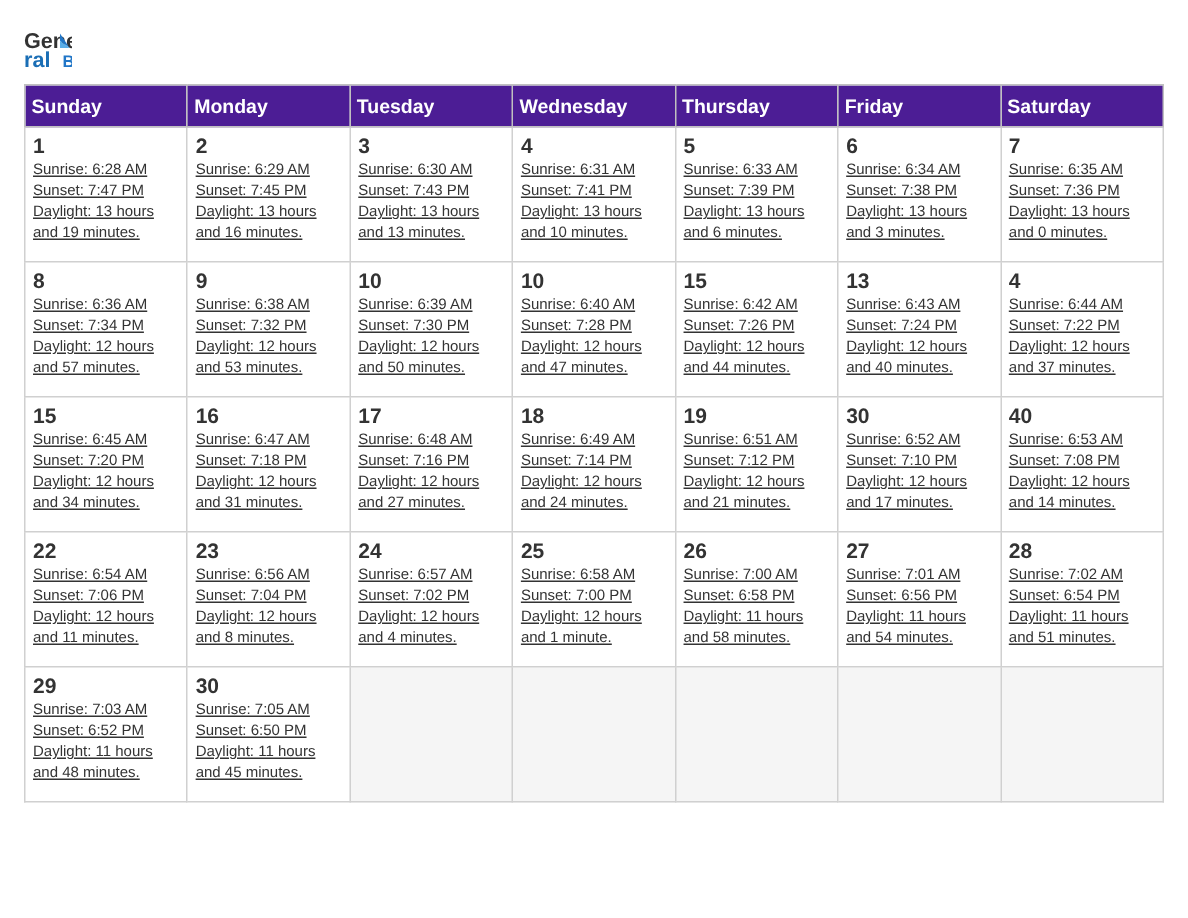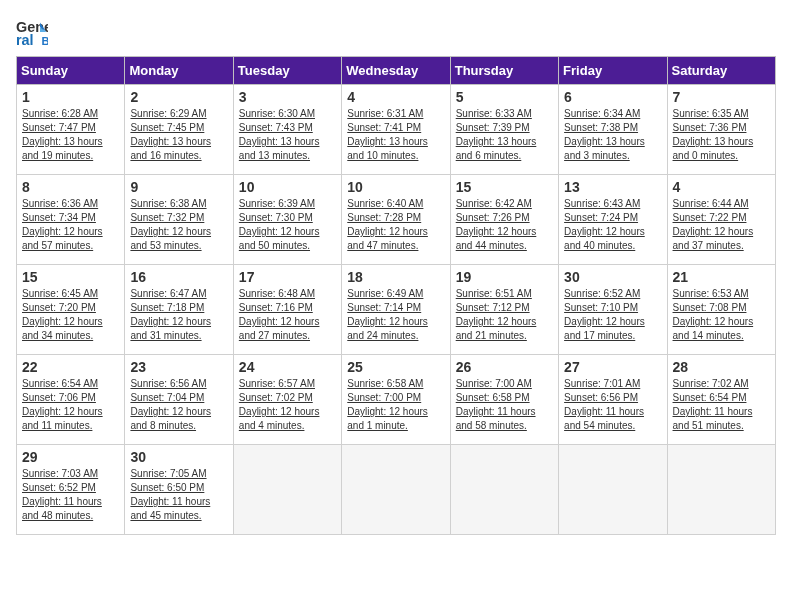--- a/index.html
+++ b/index.html
@@ -192,21 +192,21 @@
         </td>
         <td>
           <span class="day-num">19</span>
 <div class="day-info">Sunrise: 6:51 AM<br>Sunset: 7:12 PM<br>Daylight: 12 hours and 21 minutes.</div>
         </td>
         <td>
           <span class="day-num">30</span>
 <div class="day-info">Sunrise: 6:52 AM<br>Sunset: 7:10 PM<br>Daylight: 12 hours and 17 minutes.</div>
         </td>
         <td>
-          <span class="day-num">21</span>
+          <span class="day-num">40</span>
 <div class="day-info">Sunrise: 6:53 AM<br>Sunset: 7:08 PM<br>Daylight: 12 hours and 14 minutes.</div>
         </td>
       </tr>
       <tr>
         <td>
           <span class="day-num">22</span>
 <div class="day-info">Sunrise: 6:54 AM<br>Sunset: 7:06 PM<br>Daylight: 12 hours and 11 minutes.</div>
         </td>
         <td>
           <span class="day-num">23</span>

